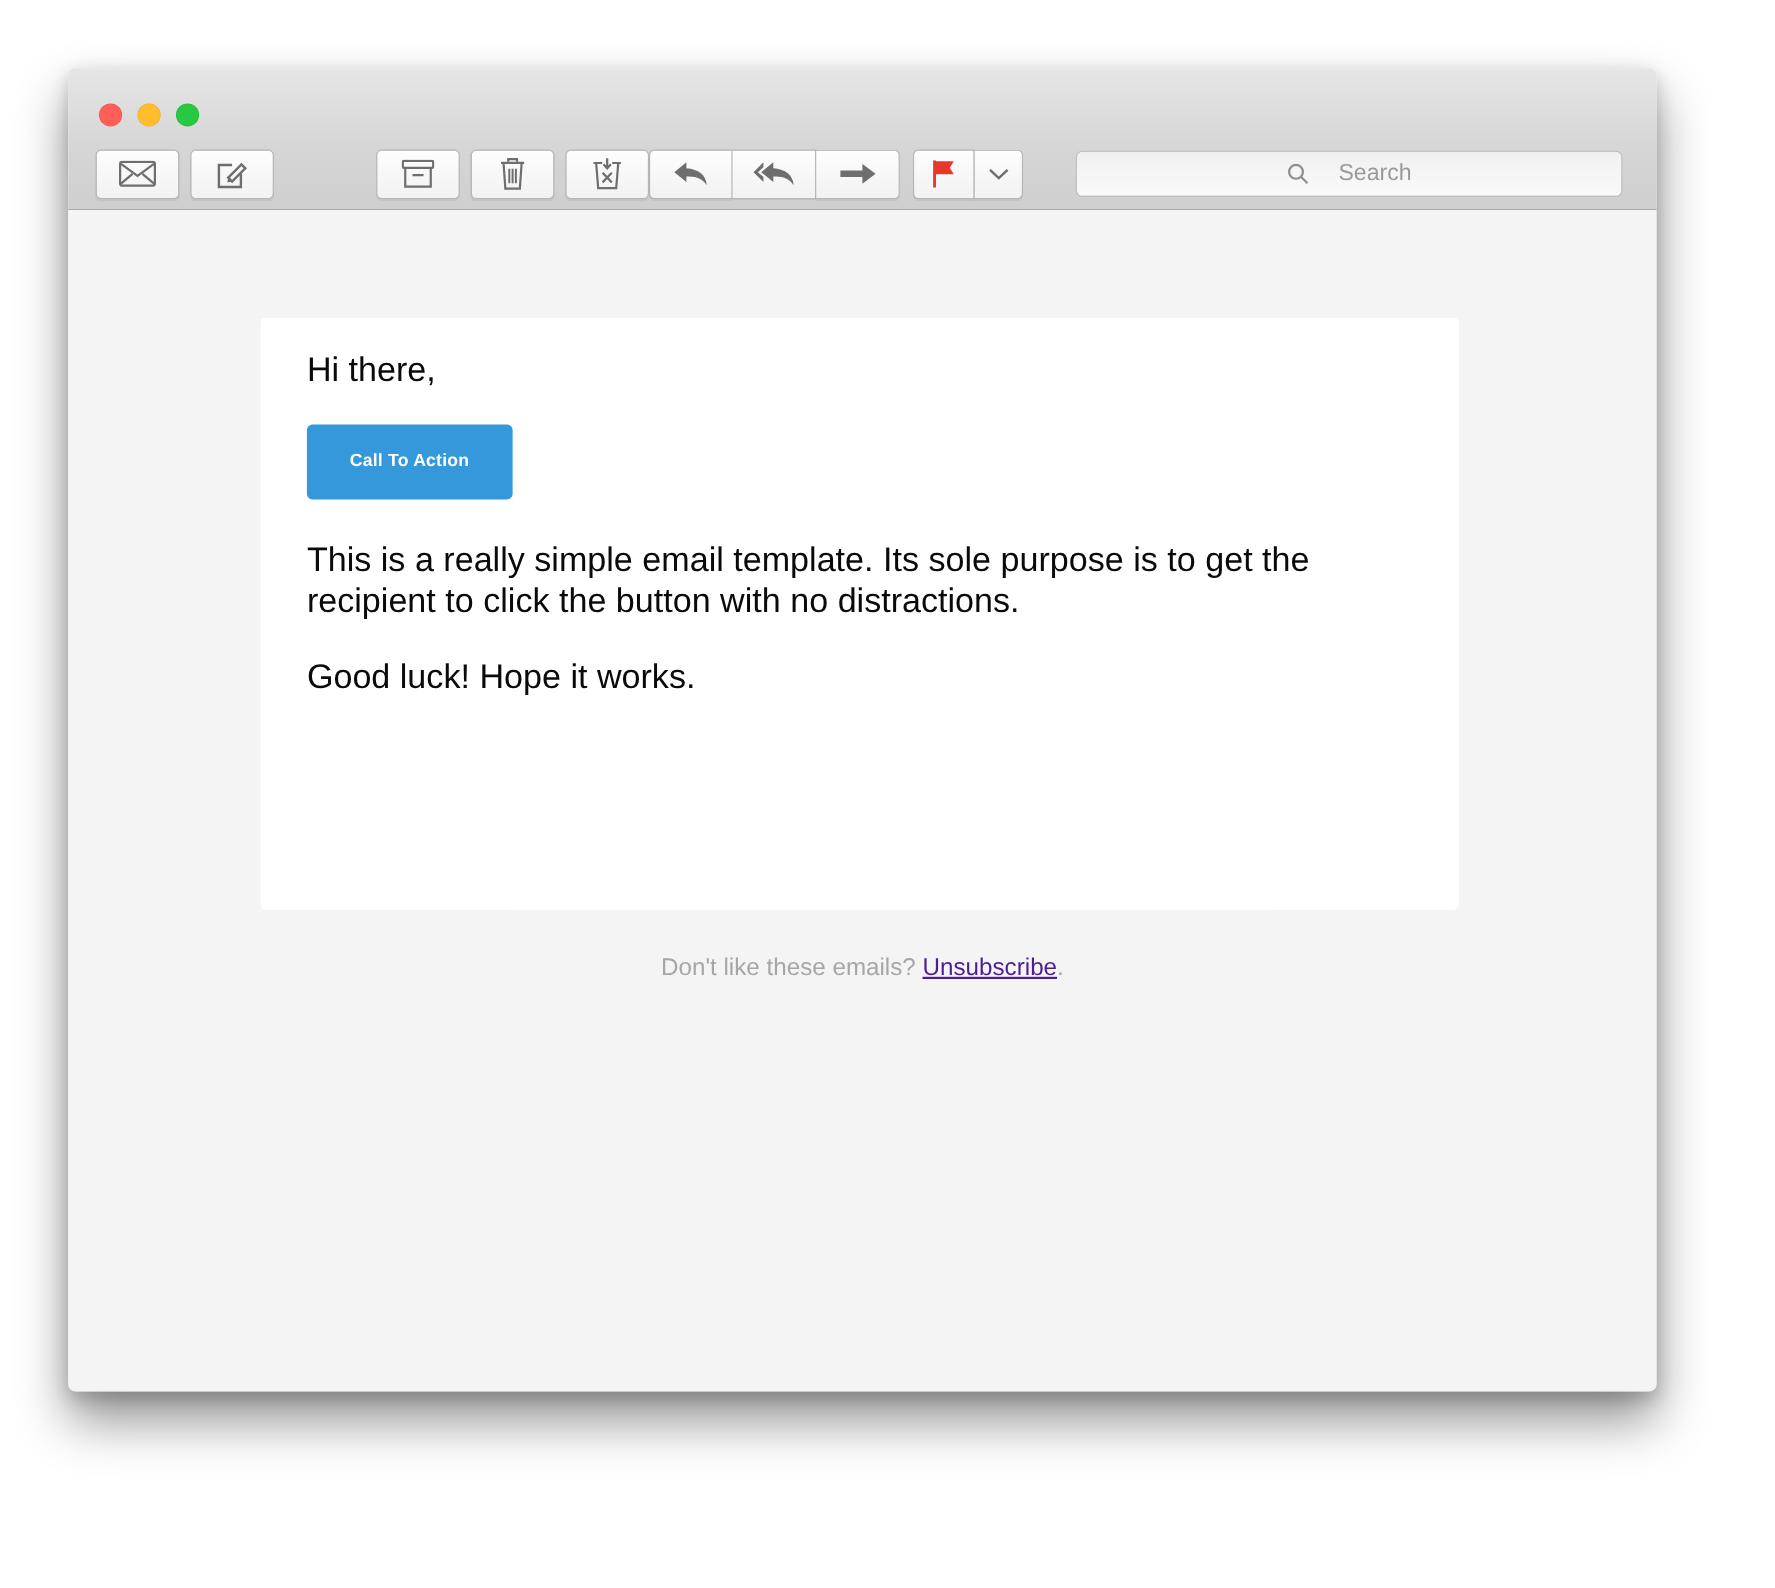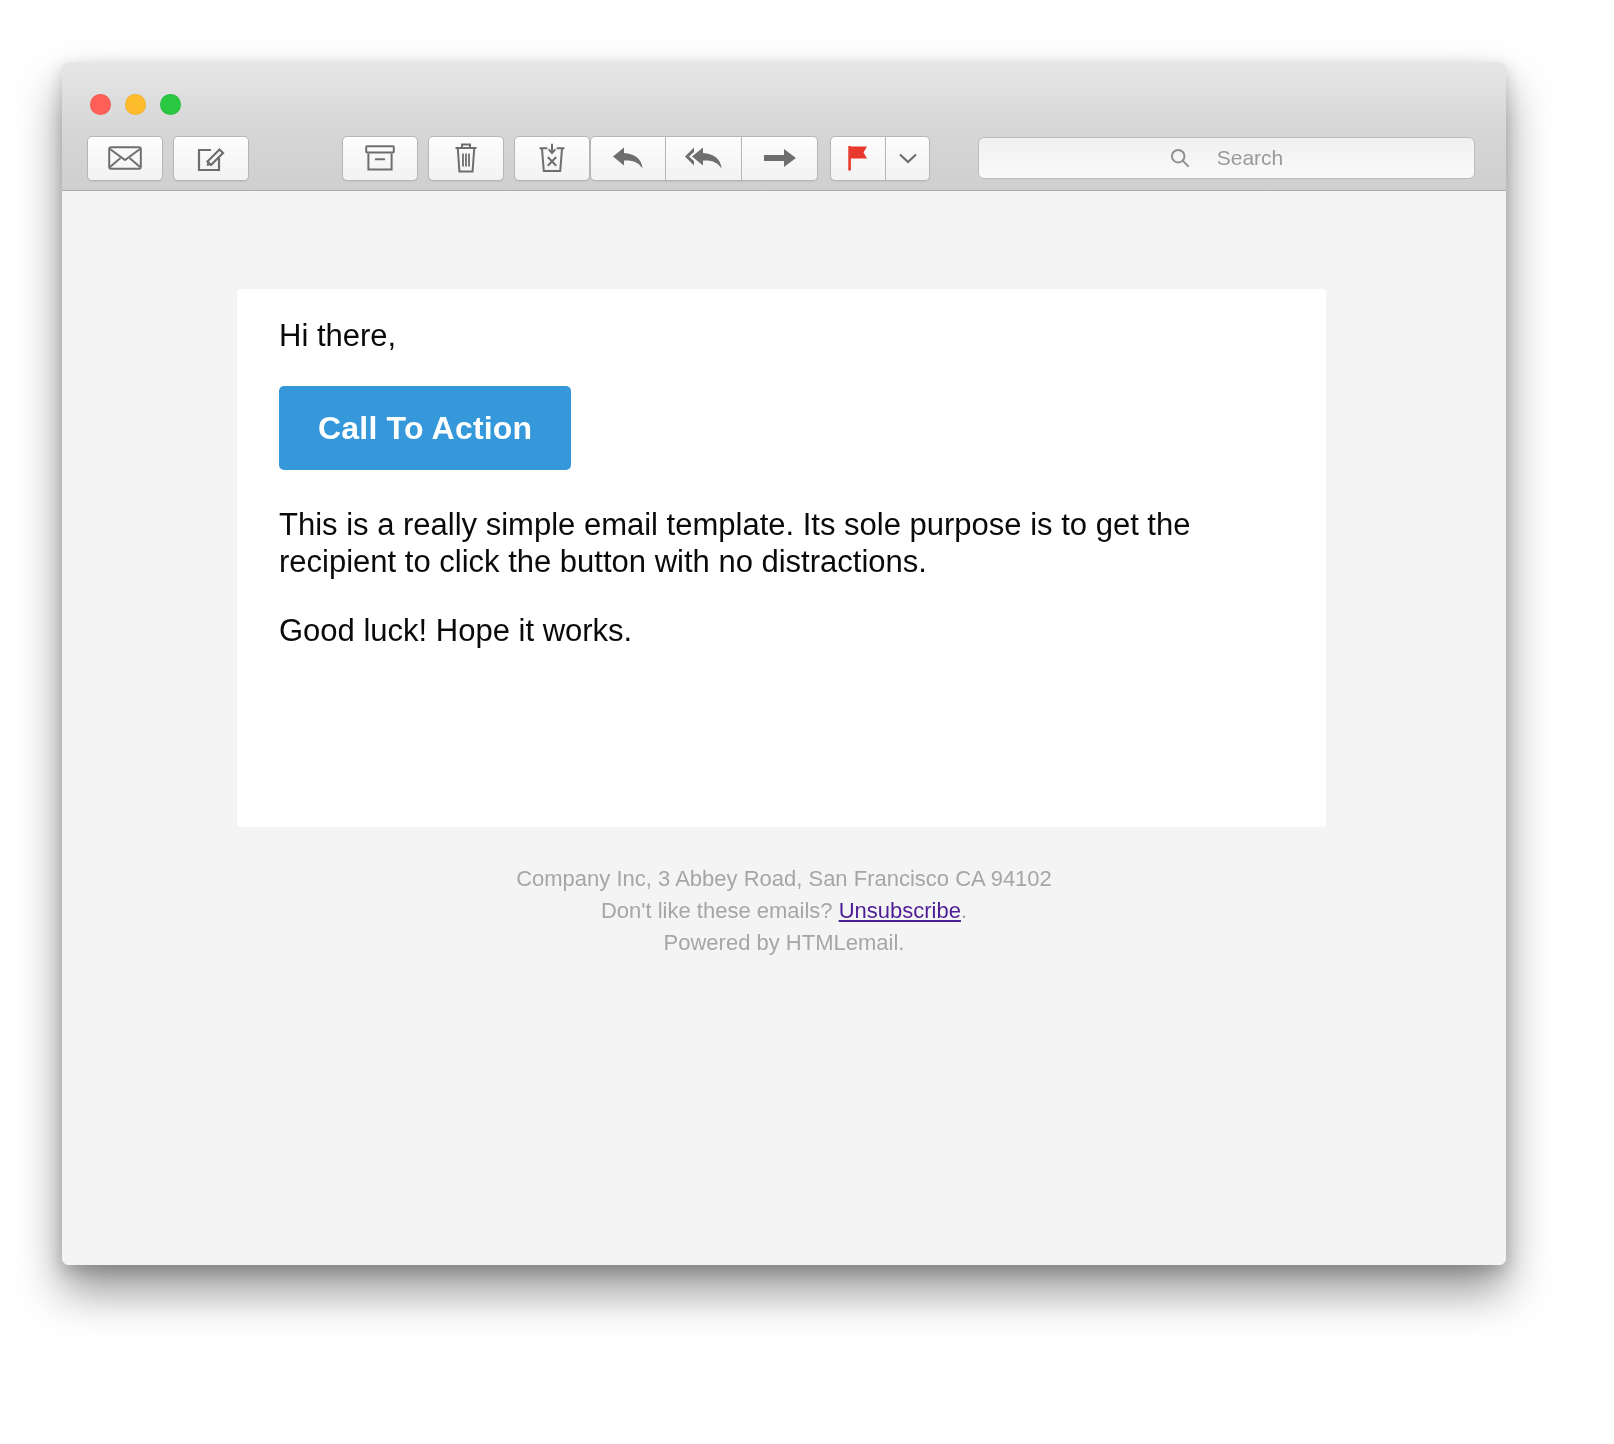--- a/index.html
+++ b/index.html
@@ -167,21 +167,21 @@
     font-size: 31px;
     line-height: 37px;
   }
   #email-body p:last-child { margin-bottom: 0; }
 
   #cta-wrap { margin: 0 0 36px 0; }
   #cta-button {
     display: inline-block;
     background: #3498db;
     color: #ffffff;
-    font-size: 32px;
+    font-size: 16px;
     font-weight: bold;
     border-radius: 5px;
     padding: 26px 39px;
     line-height: 1;
     letter-spacing: 0.2px;
   }
 
   #footer {
     position: absolute;
     left: 0;
@@ -336,19 +336,17 @@
         <p>Hi there,</p>
         <div id="cta-wrap">
           <span id="cta-button">Call To Action</span>
         </div>
         <p>This is a really simple email template. Its sole purpose is to get the recipient to click the button with no distractions.</p>
         <p>Good luck! Hope it works.</p>
       </div>
     </div>
 
     <div id="footer">
-      <div class="footer-block">Company Inc, 3 Abbey Road, San Francisco CA 94102</div>
       <div class="footer-block"><span>Don't like these emails? </span><a id="unsubscribe-link" href="#">Unsubscribe</a><span>.</span></div>
-      <div id="footer-powered" class="footer-block">Powered by HTMLemail.</div>
     </div>
 
   </div>
 </div>
 
 </body></html>

